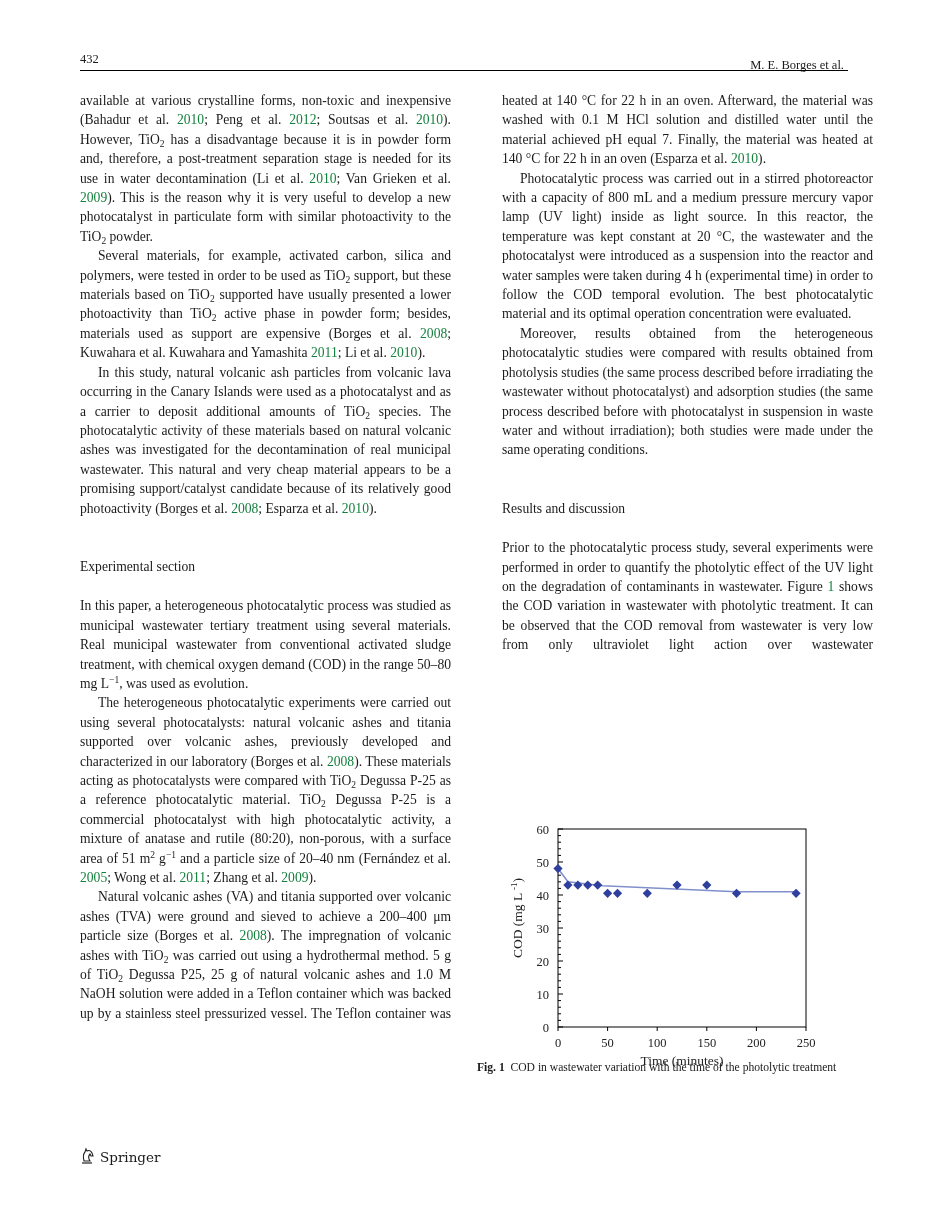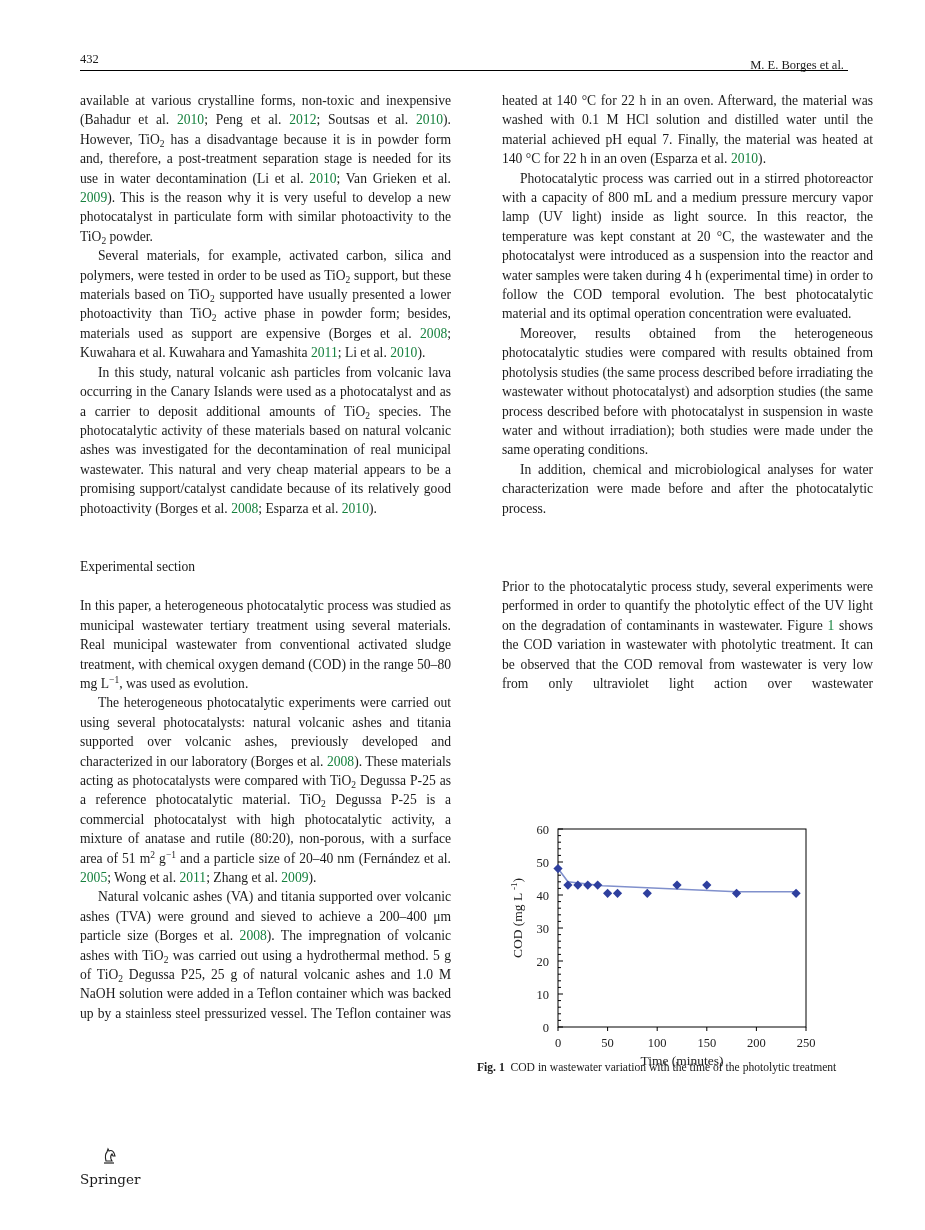--- a/index.html
+++ b/index.html
@@ -22,21 +22,21 @@
   sup { font-size: 9.5px; vertical-align: 5px; line-height: 0; }
   h2 { margin: 0; font-size: 13.6px; font-weight: normal; line-height: 19.4px; }
   .spacer-lg { height: 39px; }
   .spacer-md { height: 20px; }
   .fig { position: absolute; left: 490px; top: 818px; width: 340px; height: 260px; }
   .fig svg text { font-family: "Liberation Serif", "DejaVu Serif", serif; }
   .caption { position: absolute; left: 477px; top: 1060px; width: 371px; font-size: 11.6px;
              line-height: 15.5px; text-align: justify; }
   .caption b { font-weight: bold; }
   .footer { position: absolute; left: 80px; top: 1146px; font-size: 13.5px;
-            font-family: "DejaVu Serif", serif; display: flex; align-items: center; gap: 4px; flex-direction: column; }
+            font-family: "DejaVu Serif", serif; display: flex; align-items: center; gap: 4px; }
 </style>
 </head>
 <body>
 
 <div class="header">
   <span class="pn">432</span>
   <span class="au">M. E. Borges et al.</span>
   <div class="rule"></div>
 </div>
 
@@ -55,23 +55,23 @@
 
   <p class="ind"><span>The heterogeneous photocatalytic experiments were carried out using several photocatalysts: natural volcanic ashes and titania supported over volcanic ashes, previously developed and characterized in our laboratory (Borges et al. </span><a class="cite">2008</a><span>). These materials acting as photocatalysts were compared with TiO</span><sub>2</sub><span> Degussa P-25 as a reference photocatalytic material. TiO</span><sub>2</sub><span> Degussa P-25 is a commercial photocatalyst with high photocatalytic activity, a mixture of anatase and rutile (80:20), non-porous, with a surface area of 51 m</span><sup>2</sup><span> g</span><sup>−1</sup><span> and a particle size of 20–40 nm (Fernández et al. </span><a class="cite">2005</a><span>; Wong et al. </span><a class="cite">2011</a><span>; Zhang et al. </span><a class="cite">2009</a><span>).</span></p>
 
   <p class="ind last-just"><span>Natural volcanic ashes (VA) and titania supported over volcanic ashes (TVA) were ground and sieved to achieve a 200–400 μm particle size (Borges et al. </span><a class="cite">2008</a><span>). The impregnation of volcanic ashes with TiO</span><sub>2</sub><span> was carried out using a hydrothermal method. 5 g of TiO</span><sub>2</sub><span> Degussa P25, 25 g of natural volcanic ashes and 1.0 M NaOH solution were added in a Teflon container which was backed up by a stainless steel pressurized vessel. The Teflon container was</span></p>
 </div>
 
 <div class="col right">
   <p><span>heated at 140 °C for 22 h in an oven. Afterward, the material was washed with 0.1 M HCl solution and distilled water until the material achieved pH equal 7. Finally, the material was heated at 140 °C for 22 h in an oven (Esparza et al. </span><a class="cite">2010</a><span>).</span></p>
   <p class="ind">Photocatalytic process was carried out in a stirred photoreactor with a capacity of 800 mL and a medium pressure mercury vapor lamp (UV light) inside as light source. In this reactor, the temperature was kept constant at 20 °C, the wastewater and the photocatalyst were introduced as a suspension into the reactor and water samples were taken during 4 h (experimental time) in order to follow the COD temporal evolution. The best photocatalytic material and its optimal operation concentration were evaluated.</p>
   <p class="ind">Moreover, results obtained from the heterogeneous photocatalytic studies were compared with results obtained from photolysis studies (the same process described before irradiating the wastewater without photocatalyst) and adsorption studies (the same process described before with photocatalyst in suspension in waste water and without irradiation); both studies were made under the same operating conditions.</p>
-  <p class="ind">In addition, chemical and microbiological analyses for water characterization were made before and after the photocatalytic process.</p>
 
   <div class="spacer-lg"></div>
+  <h2>Results and discussion</h2>
   <div class="spacer-md"></div>
 
   <p class="last-just"><span>Prior to the photocatalytic process study, several experiments were performed in order to quantify the photolytic effect of the UV light on the degradation of contaminants in wastewater. Figure </span><a class="cite">1</a><span> shows the COD variation in wastewater with photolytic treatment. It can be observed that the COD removal from wastewater is very low from only ultraviolet light action over wastewater</span></p>
 </div>
 
 <div class="fig">
   <svg id="chart" width="340" height="260" viewBox="0 0 340 260">
       <rect x="68" y="11" width="248" height="198" fill="none" stroke="#000" stroke-width="1"></rect>
       <line x1="68" x2="73" y1="209" y2="209" stroke="#000" stroke-width="1"></line>
       <text x="59" y="213.5" text-anchor="end" font-size="12.5" fill="#222">0</text>

